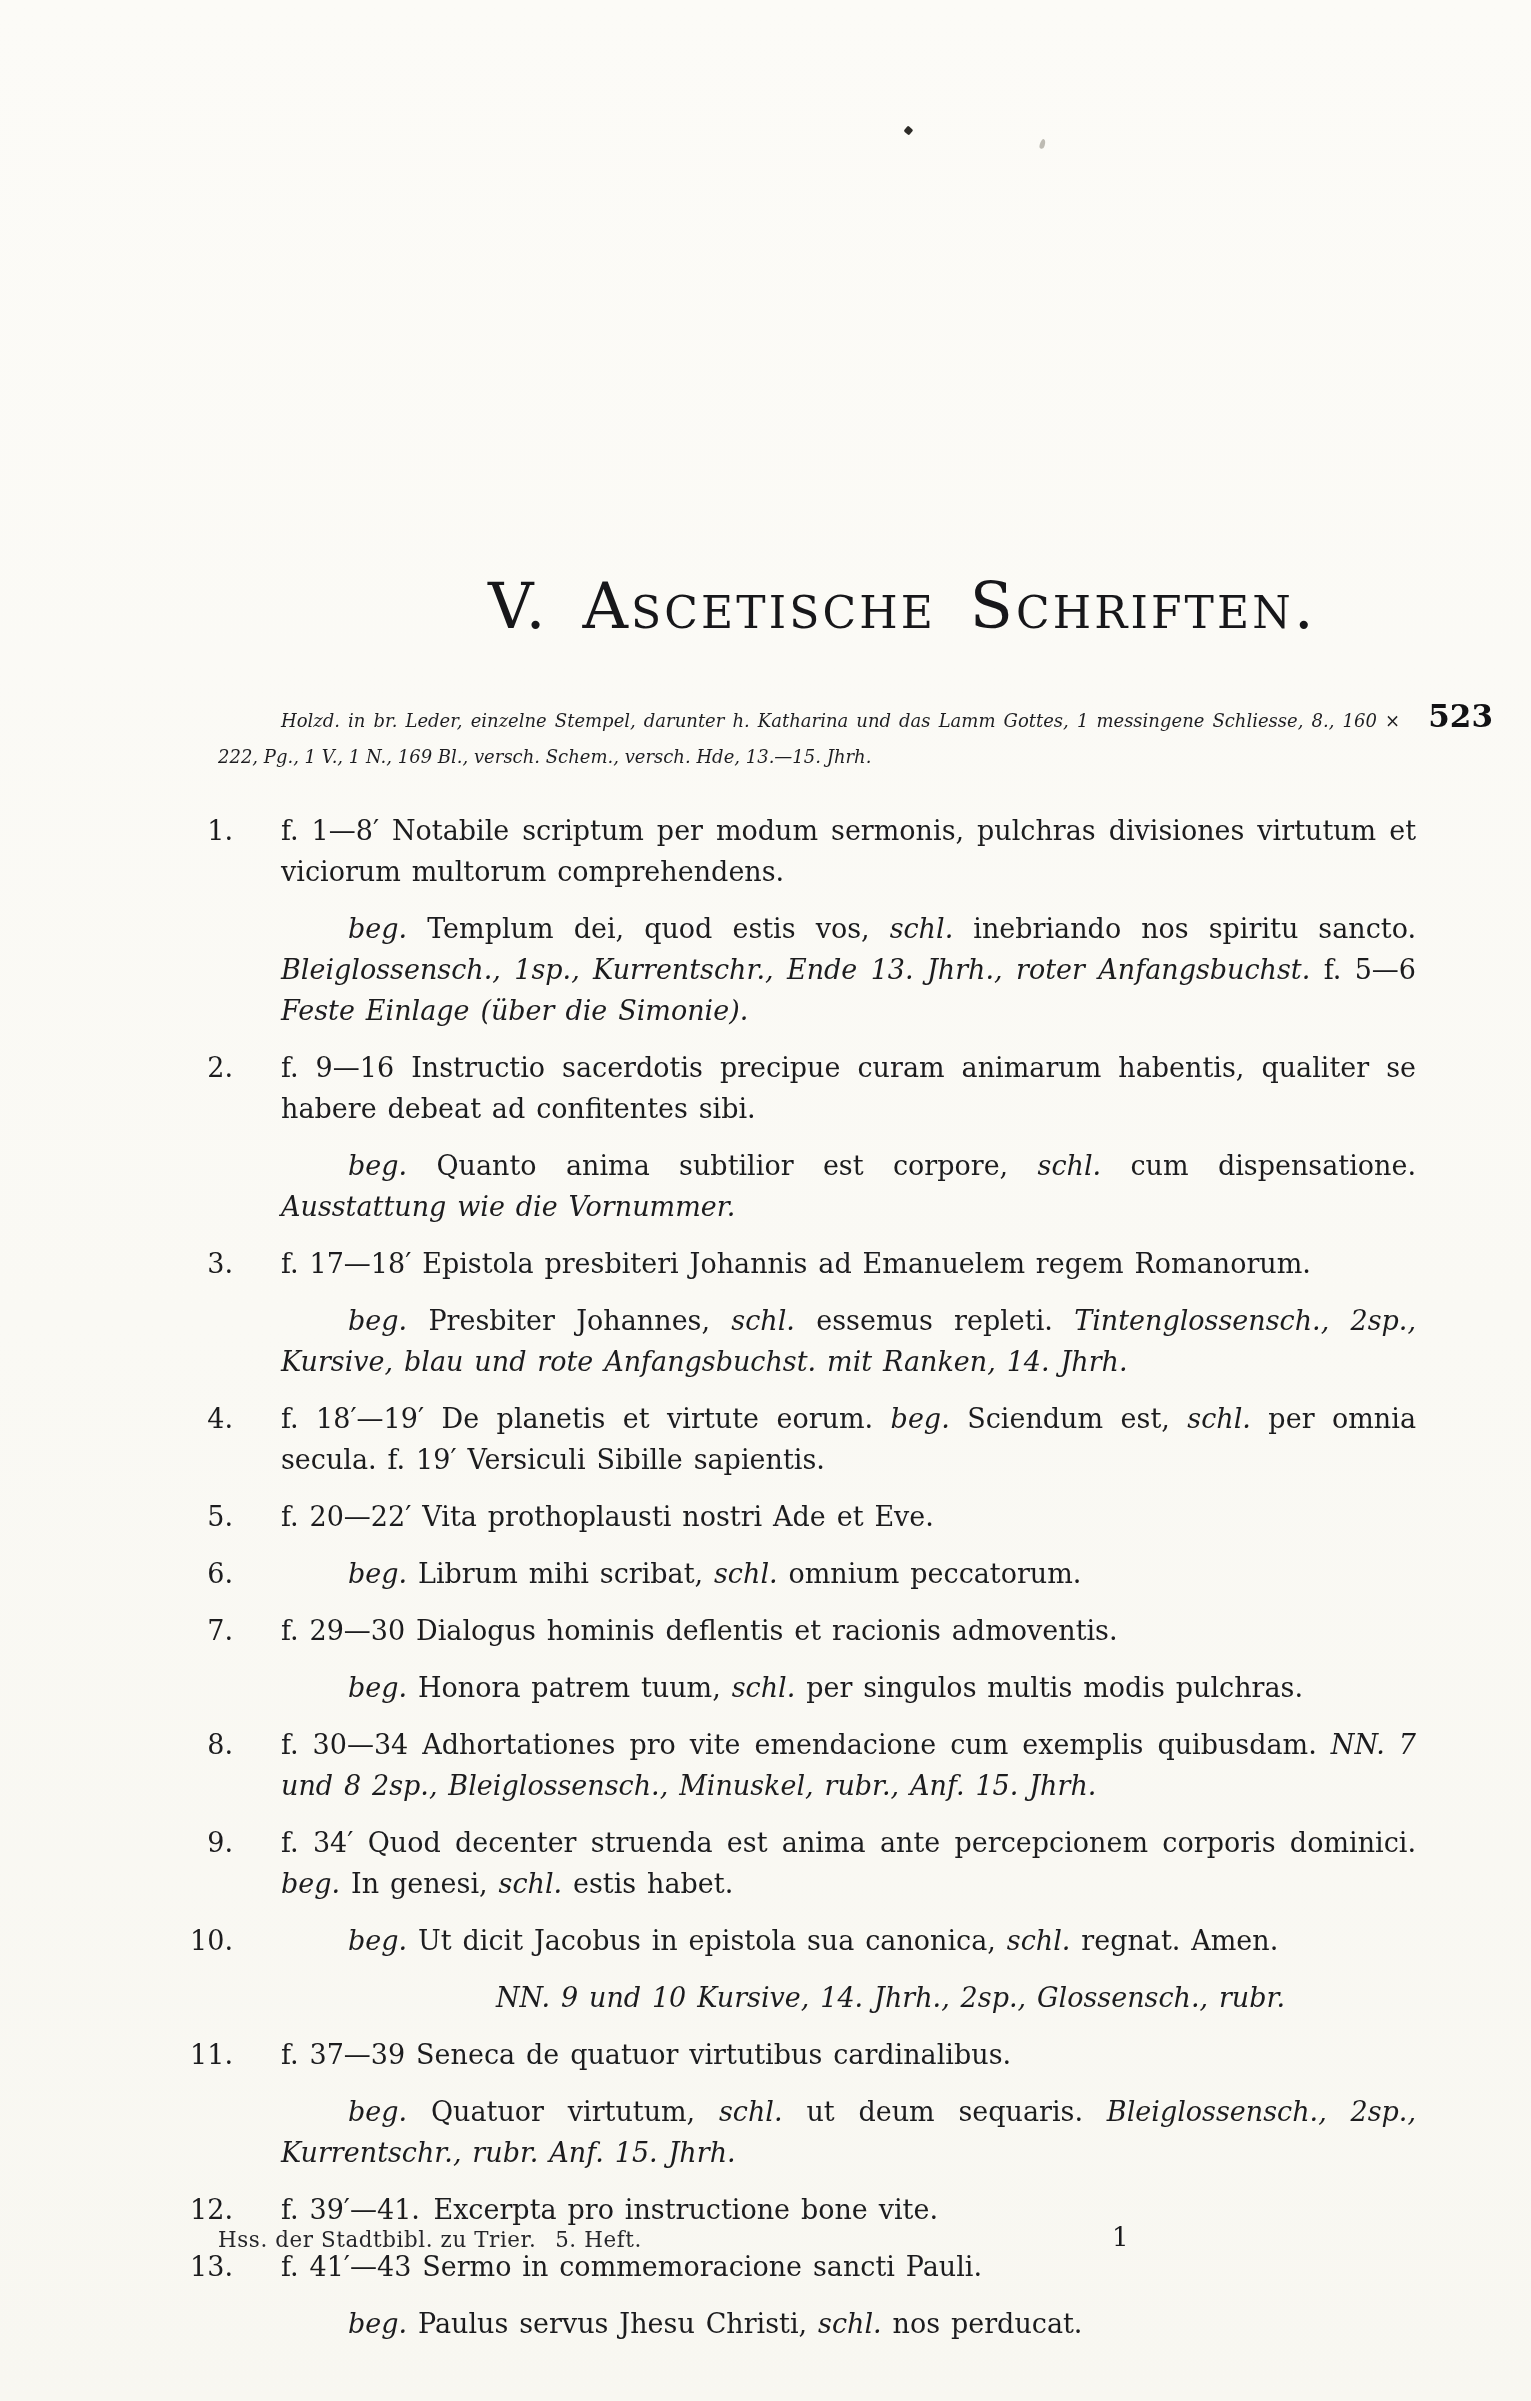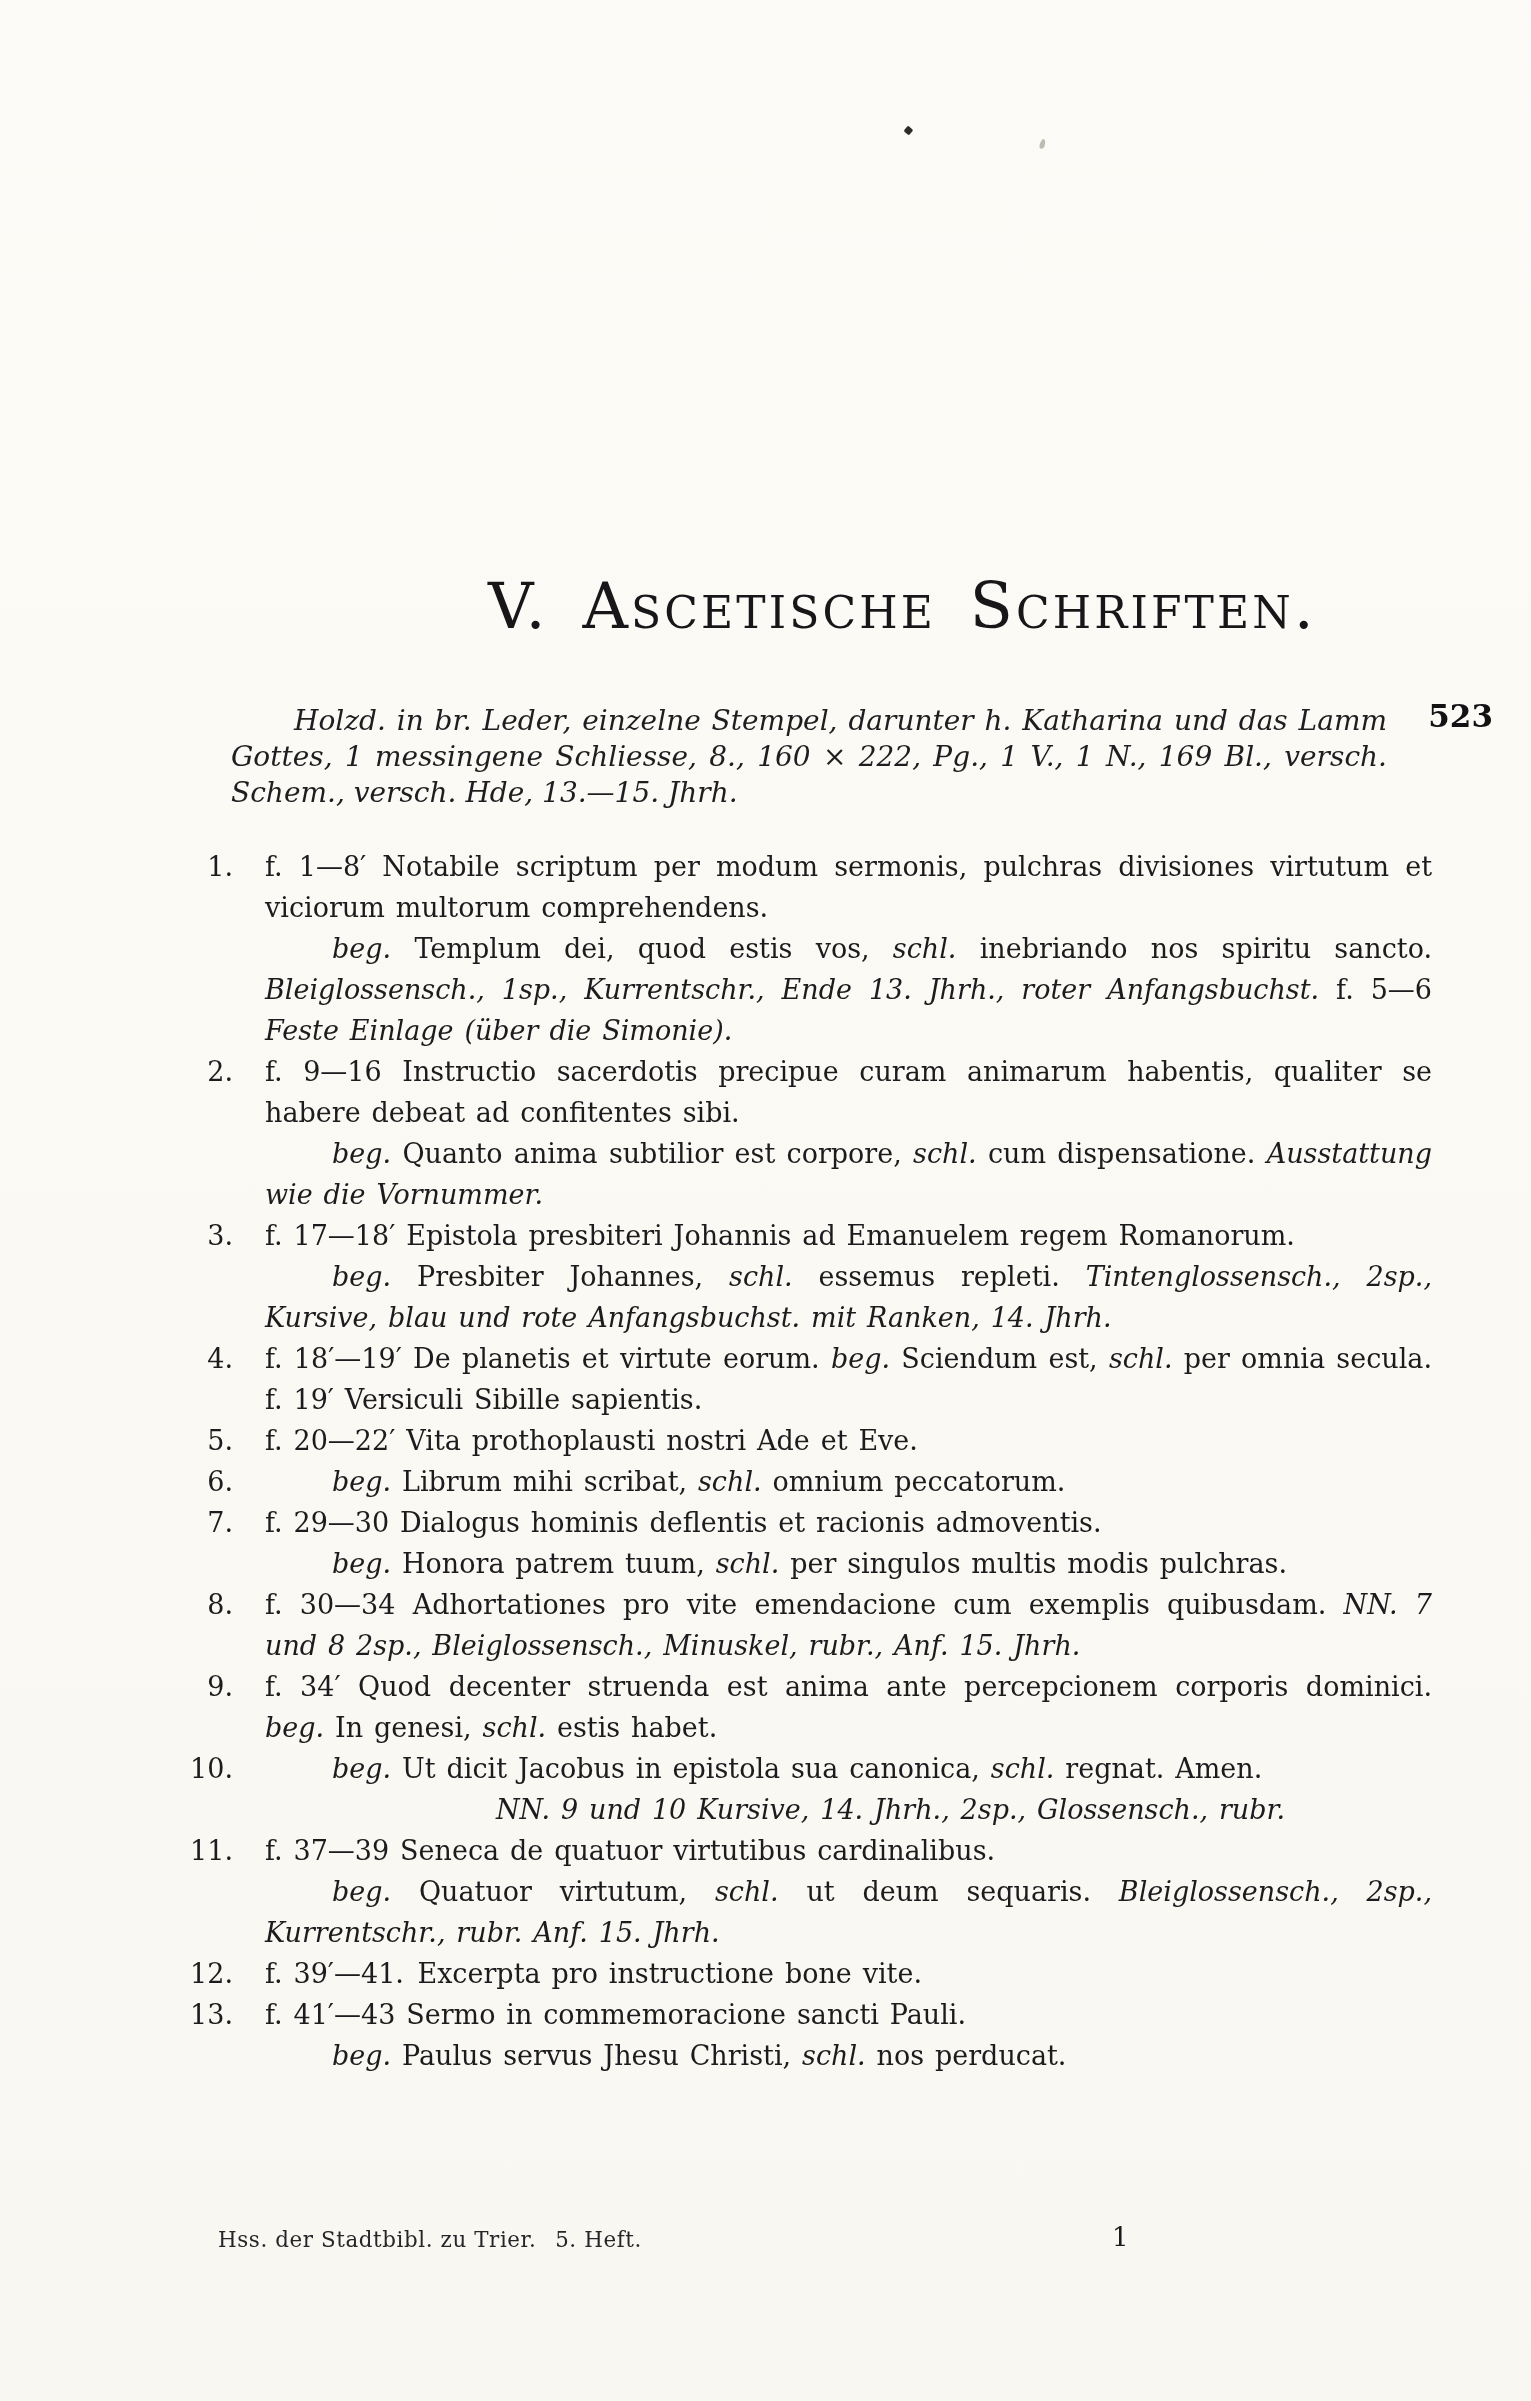--- a/index.html
+++ b/index.html
@@ -35,23 +35,23 @@
     font-size: 63px;
     letter-spacing: 3.1px;
     word-spacing: 10.7px;
     text-align: right;
     margin: 0 0 60px 0;
     color: #17171a;
     transform: translateX(-115px);
   }
   .header-wrap { position: relative; }
   .ms-desc {
-    margin: 13px;
+    margin: 0;
     font-style: italic;
-    font-size: 28px;
+    font-size: 18px;
     line-height: 36px;
     text-align: justify;
     text-indent: 63px;
     padding-right: 32px;
     color: #1e1e21;
   }
   .ms-number {
     position: absolute; top: -4.6px; right: -61px;
     font-style: normal; font-weight: 700;
     font-size: 31px; color: #121214;
@@ -59,21 +59,21 @@
   .entries {
     margin-top: 35px;
     font-size: 27px;
     line-height: 41px;
   }
   .entry { position: relative; padding-left: 47px; }
   .entry-num {
     position: absolute; left: -32px; top: 0;
     width: 47px; text-align: right;
   }
-  .entry-para { margin: 0; text-align: justify; word-spacing: 2.3px; }
+  .entry-para { margin: 16px; text-align: justify; word-spacing: 2.3px; }
   .para-beg { text-indent: 67px; }
   .para-indent2 { text-indent: 84px; text-align: center; }
   .it { font-style: italic; }
   .footer {
     position: absolute; left: 218px; top: 2227px; width: 1214px;
     font-size: 21.4px; color: #26262a;
   }
   .footer-sig { letter-spacing: 0.6px; }
   .footer-page {
     position: absolute; left: 894px; top: -4.6px;

